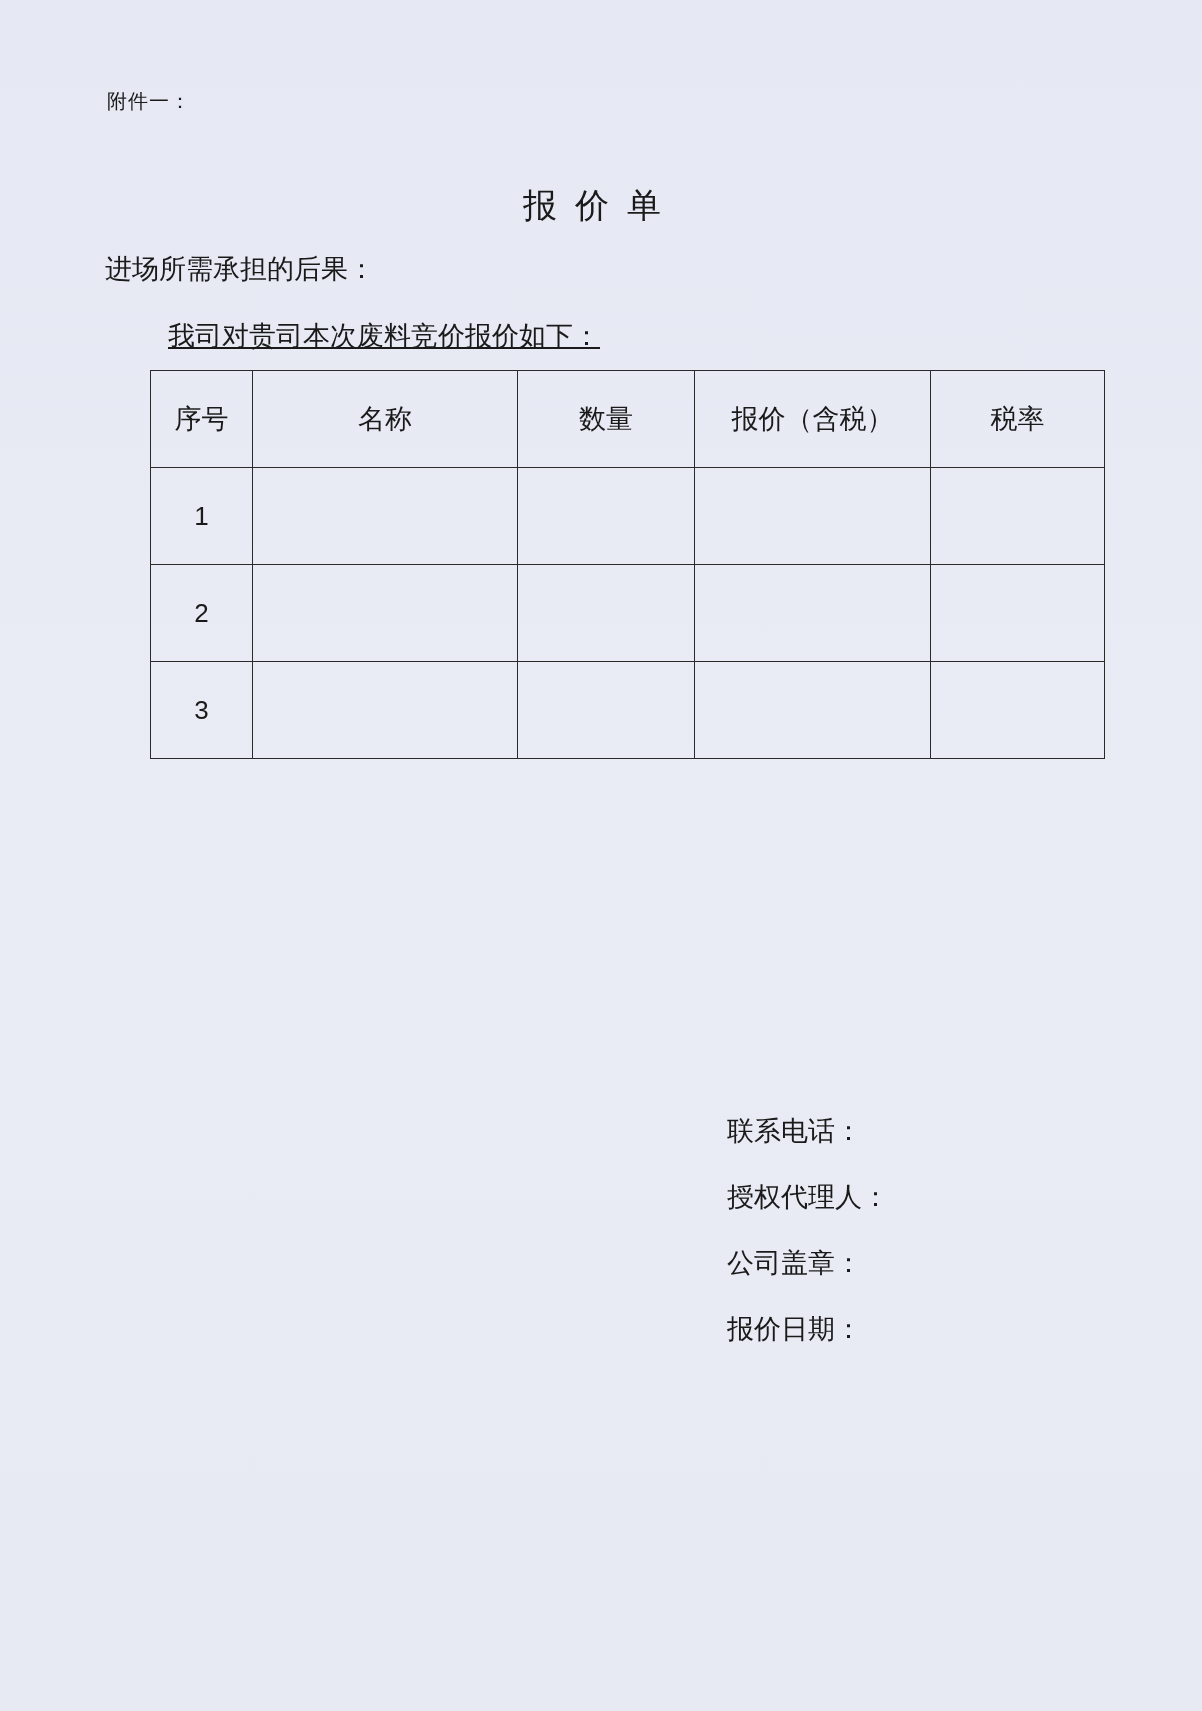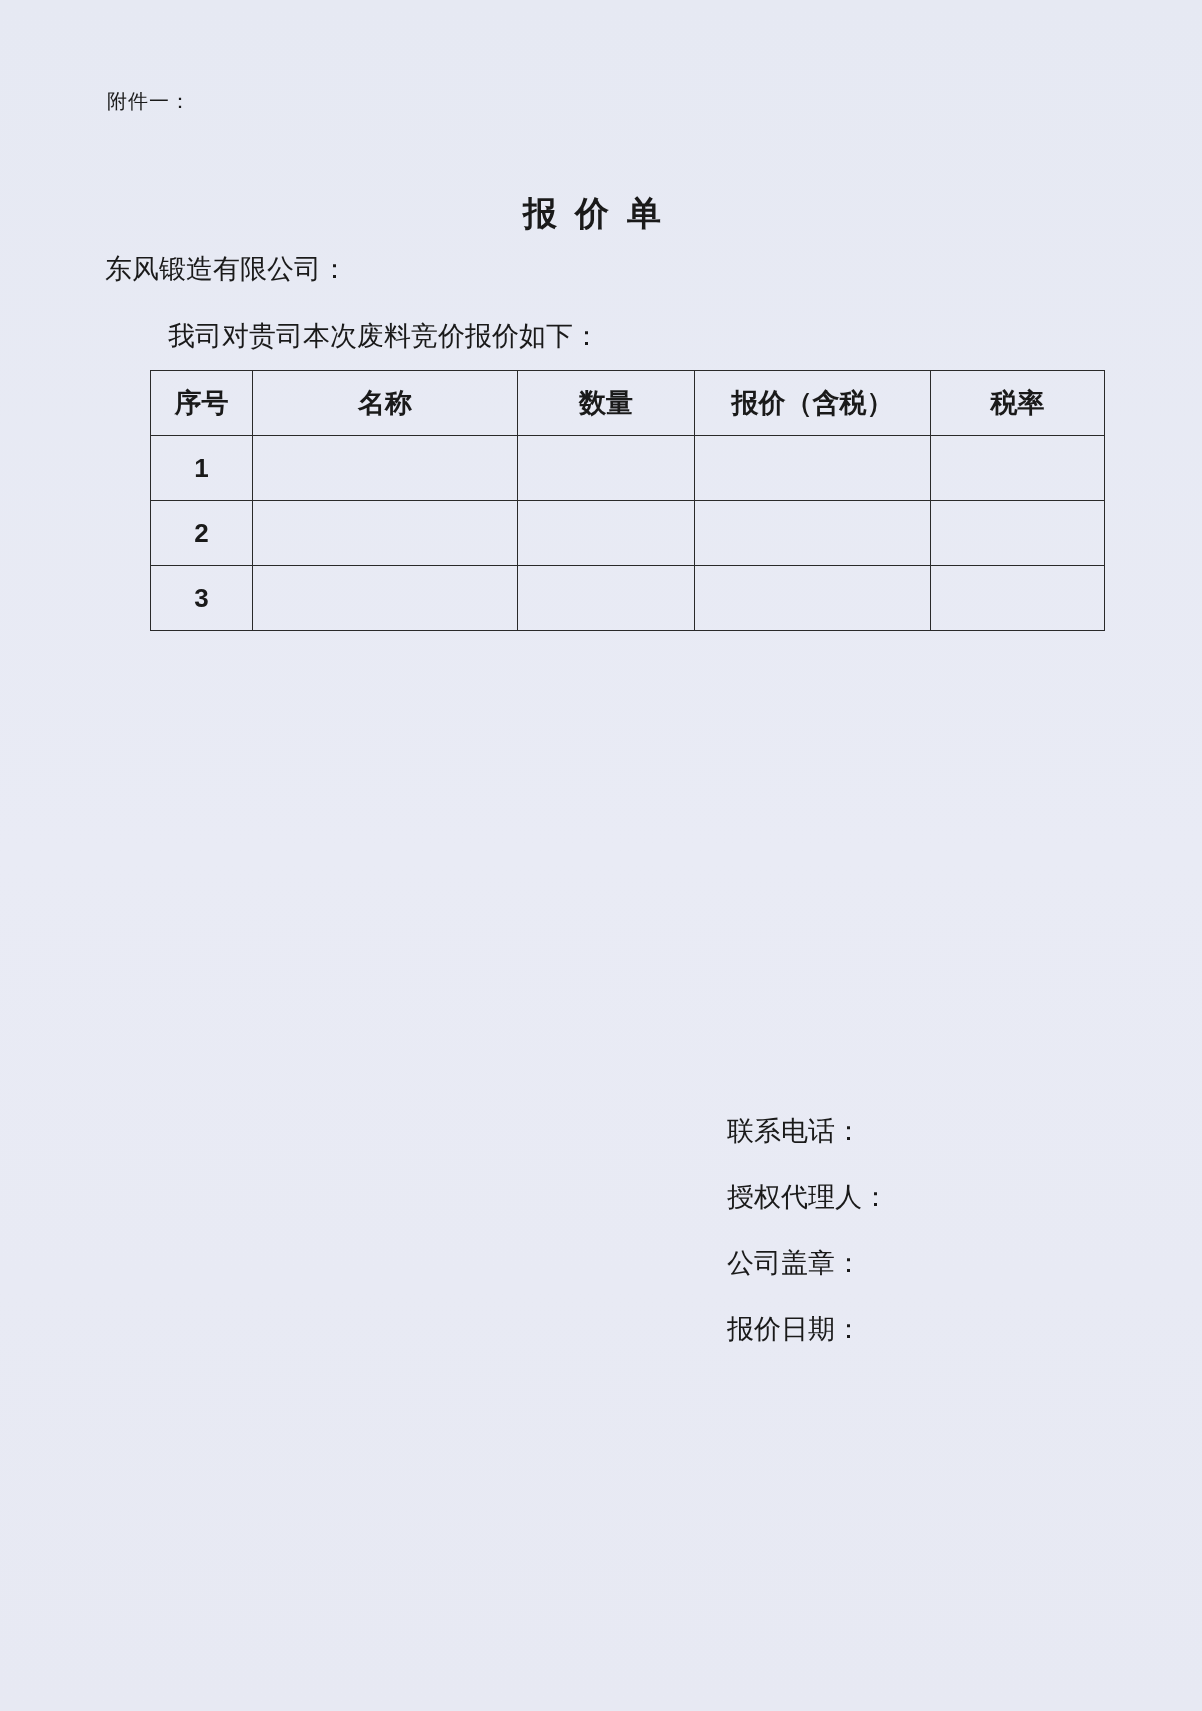--- a/index.html
+++ b/index.html
@@ -29,53 +29,53 @@
     font-size: 20px;
     letter-spacing: 1px;
   }
   .title {
     position: absolute;
     left: 0;
     width: 1202px;
     top: 183px;
     text-align: center;
     font-size: 34px;
-    font-weight: bold;
+    font-weight: normal;
     letter-spacing: 18px;
     font-family: "DejaVu Sans", "Liberation Sans", sans-serif;
-    margin-top: 8px;
   }
   .addressee {
     position: absolute;
     left: 105px;
     top: 251px;
     font-size: 27px;
   }
   .intro {
     position: absolute;
     left: 168px;
     top: 318px;
     font-size: 27px;
+    text-decoration: underline;
   }
   table.quote {
     position: absolute;
     left: 150px;
     top: 370px;
     width: 954px;
     border-collapse: collapse;
     table-layout: fixed;
   }
   table.quote th, table.quote td {
     border: 1.5px solid #2a2a2a;
     height: 64px;
     text-align: center;
     vertical-align: middle;
     font-size: 27px;
-    font-weight: bold;
-    padding: 0;
+    font-weight: normal;
+    padding: 16px;
   }
   table.quote td.num {
     font-family: "Liberation Sans", "DejaVu Sans", sans-serif;
     font-size: 26px;
   }
   .notes {
     position: absolute;
     left: 105px;
     top: 648px;
     width: 1000px;
@@ -96,21 +96,21 @@
 </style>
 </head>
 <body>
 
 <div class="page">
 
   <div class="attachment">附件一：</div>
 
   <div class="title">报价单</div>
 
-  <div class="addressee">东风锻造有限公司：</div>
+  <div class="addressee">进场所需承担的后果：</div>
 
   <div class="intro">我司对贵司本次废料竞价报价如下：</div>
 
   <table class="quote">
     <colgroup>
       <col style="width:102px">
       <col style="width:265px">
       <col style="width:177px">
       <col style="width:236px">
       <col style="width:174px">

